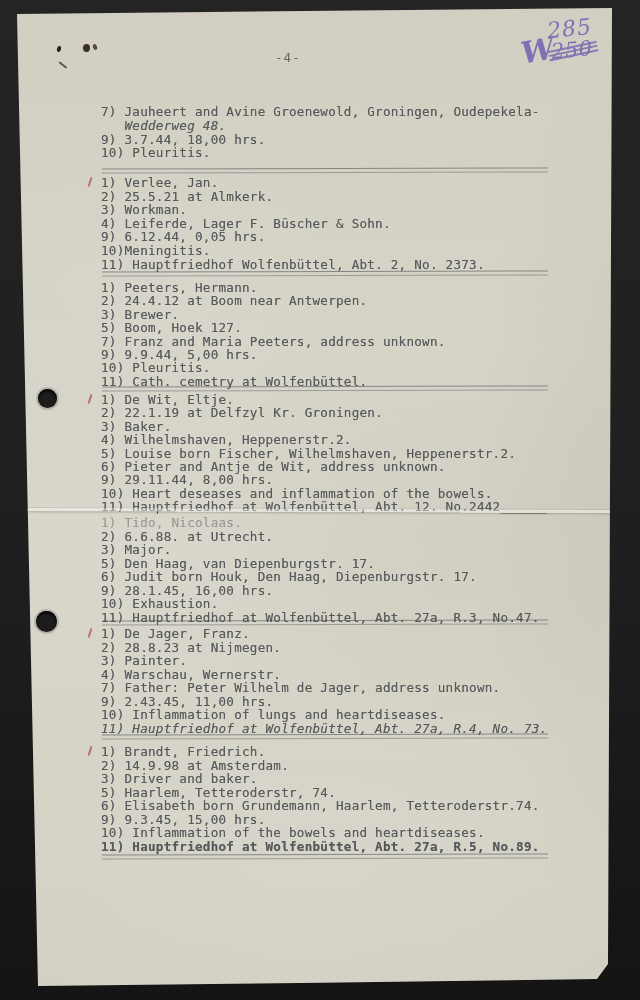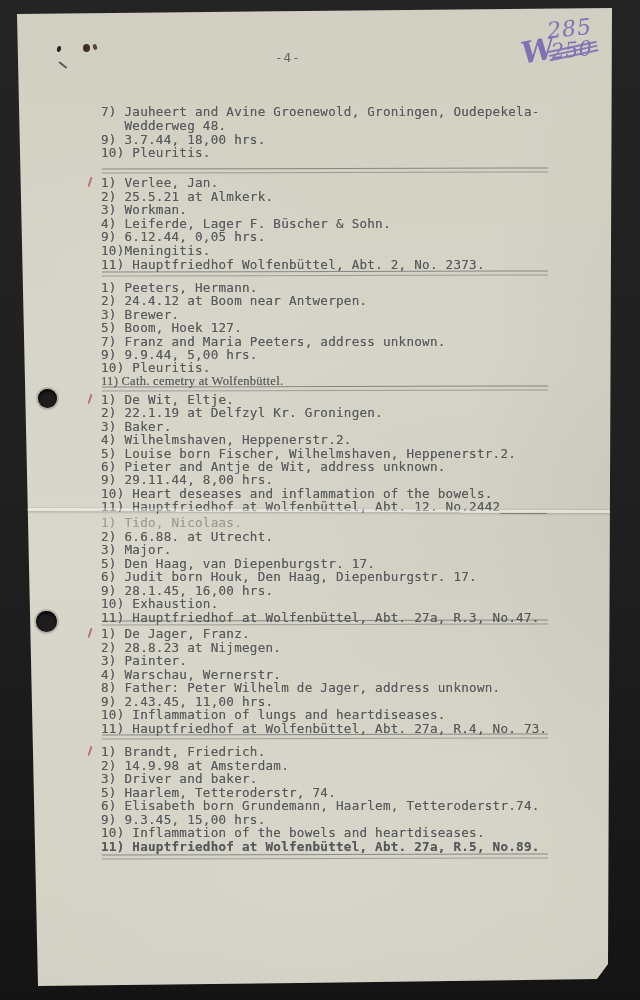--- a/index.html
+++ b/index.html
@@ -84,41 +84,41 @@
   <span class="speck s4"></span>
 
   <div class="page-number">-4-</div>
 
   <div class="handwriting hw-285">285</div>
   <div class="handwriting hw-w">W</div>
   <div class="handwriting hw-250">250</div>
 
   <div id="entries-root">
       <div class="tline" style="top: 105px;">7) Jauheert and Avine Groenewold, Groningen, Oudepekela-</div>
-      <div class="tline" style="top: 118.8px;">   Wedderweg 48.</div>
+      <div class="tline" style="top: 118.8px; font-style: italic;">   Wedderweg 48.</div>
       <div class="tline" style="top: 132.6px;">9) 3.7.44, 18,00 hrs.</div>
       <div class="tline" style="top: 146.4px;">10) Pleuritis.</div>
       <div class="divider" style="top: 168px;"></div>
       <div class="tline" style="top: 176px; text-align: center;">1) Verlee, Jan.</div>
       <div class="tline" style="top: 189.6px;">2) 25.5.21 at Almkerk.</div>
       <div class="tline" style="top: 203.2px;">3) Workman.</div>
       <div class="tline" style="top: 216.8px;">4) Leiferde, Lager F. Büscher &amp; Sohn.</div>
       <div class="tline" style="top: 230.4px;">9) 6.12.44, 0,05 hrs.</div>
       <div class="tline" style="top: 244px; text-align: center;">10)Meningitis.</div>
       <div class="tline" style="top: 257.6px;">11) Hauptfriedhof Wolfenbüttel, Abt. 2, No. 2373.</div>
       <div class="red-mark" style="left: 89px; top: 177px;"></div>
       <div class="divider" style="top: 271px;"></div>
       <div class="tline" style="top: 281px;">1) Peeters, Hermann.</div>
       <div class="tline" style="top: 294.4px;">2) 24.4.12 at Boom near Antwerpen.</div>
       <div class="tline" style="top: 307.8px;">3) Brewer.</div>
       <div class="tline" style="top: 321.2px;">5) Boom, Hoek 127.</div>
       <div class="tline" style="top: 334.6px;">7) Franz and Maria Peeters, address unknown.</div>
       <div class="tline" style="top: 348px;">9) 9.9.44, 5,00 hrs.</div>
       <div class="tline" style="top: 361.4px;">10) Pleuritis.</div>
-      <div class="tline" style="top: 374.8px; font-family: Liberation Serif, serif;">11) Cath. cemetry at Wolfenbüttel.</div>
+      <div class="tline" style="top: 374.8px;">11) Cath. cemetry at Wolfenbüttel.</div>
       <div class="divider" style="top: 386px;"></div>
       <div class="tline" style="top: 393px;">1) De Wit, Eltje.</div>
       <div class="tline" style="top: 406.4px; text-align: center;">2) 22.1.19 at Delfzyl Kr. Groningen.</div>
       <div class="tline" style="top: 419.8px;">3) Baker.</div>
       <div class="tline" style="top: 433.2px;">4) Wilhelmshaven, Heppenerstr.2.</div>
       <div class="tline" style="top: 446.6px;">5) Louise born Fischer, Wilhelmshaven, Heppenerstr.2.</div>
       <div class="tline" style="top: 460px;">6) Pieter and Antje de Wit, address unknown.</div>
       <div class="tline" style="top: 473.4px;">9) 29.11.44, 8,00 hrs.</div>
       <div class="tline" style="top: 486.8px;">10) Heart deseases and inflammation of the bowels.</div>
       <div class="tline" style="top: 500.2px; text-align: center;">11) Hauptfriedhof at Wolfenbüttel, Abt. 12. No.2442______</div>
@@ -129,24 +129,24 @@
       <div class="tline" style="top: 556.5px;">5) Den Haag, van Diepenburgstr. 17.</div>
       <div class="tline" style="top: 570px;">6) Judit born Houk, Den Haag, Diepenburgstr. 17.</div>
       <div class="tline" style="top: 583.5px;">9) 28.1.45, 16,00 hrs.</div>
       <div class="tline" style="top: 597px;">10) Exhaustion.</div>
       <div class="tline" style="top: 610.5px;">11) Hauptfriedhof at Wolfenbüttel, Abt. 27a, R.3, No.47.</div>
       <div class="divider" style="top: 620px;"></div>
       <div class="tline" style="top: 627px;">1) De Jager, Franz.</div>
       <div class="tline" style="top: 640.5px;">2) 28.8.23 at Nijmegen.</div>
       <div class="tline" style="top: 654px;">3) Painter.</div>
       <div class="tline" style="top: 667.5px;">4) Warschau, Wernerstr.</div>
-      <div class="tline" style="top: 681px;">8) Father: Peter Wilhelm de Jager, address unknown.</div>
+      <div class="tline" style="top: 681px;">7) Father: Peter Wilhelm de Jager, address unknown.</div>
       <div class="tline" style="top: 694.5px;">9) 2.43.45, 11,00 hrs.</div>
       <div class="tline" style="top: 708px;">10) Inflammation of lungs and heartdiseases.</div>
-      <div class="tline" style="top: 721.5px;">11) Hauptfriedhof at Wolfenbüttel, Abt. 27a, R.4, No. 73.</div>
+      <div class="tline" style="top: 721.5px; font-style: italic;">11) Hauptfriedhof at Wolfenbüttel, Abt. 27a, R.4, No. 73.</div>
       <div class="red-mark" style="left: 89px; top: 628px;"></div>
       <div class="divider" style="top: 734px;"></div>
       <div class="tline" style="top: 745px;">1) Brandt, Friedrich.</div>
       <div class="tline" style="top: 758.5px;">2) 14.9.98 at Amsterdam.</div>
       <div class="tline" style="top: 772px;">3) Driver and baker.</div>
       <div class="tline" style="top: 785.5px;">5) Haarlem, Tetteroderstr, 74.</div>
       <div class="tline" style="top: 799px;">6) Elisabeth born Grundemann, Haarlem, Tetteroderstr.74.</div>
       <div class="tline" style="top: 812.5px;">9) 9.3.45, 15,00 hrs.</div>
       <div class="tline" style="top: 826px;">10) Inflammation of the bowels and heartdiseases.</div>
       <div class="tline" style="top: 839.5px; font-weight: bold;">11) Hauptfriedhof at Wolfenbüttel, Abt. 27a, R.5, No.89.</div>

